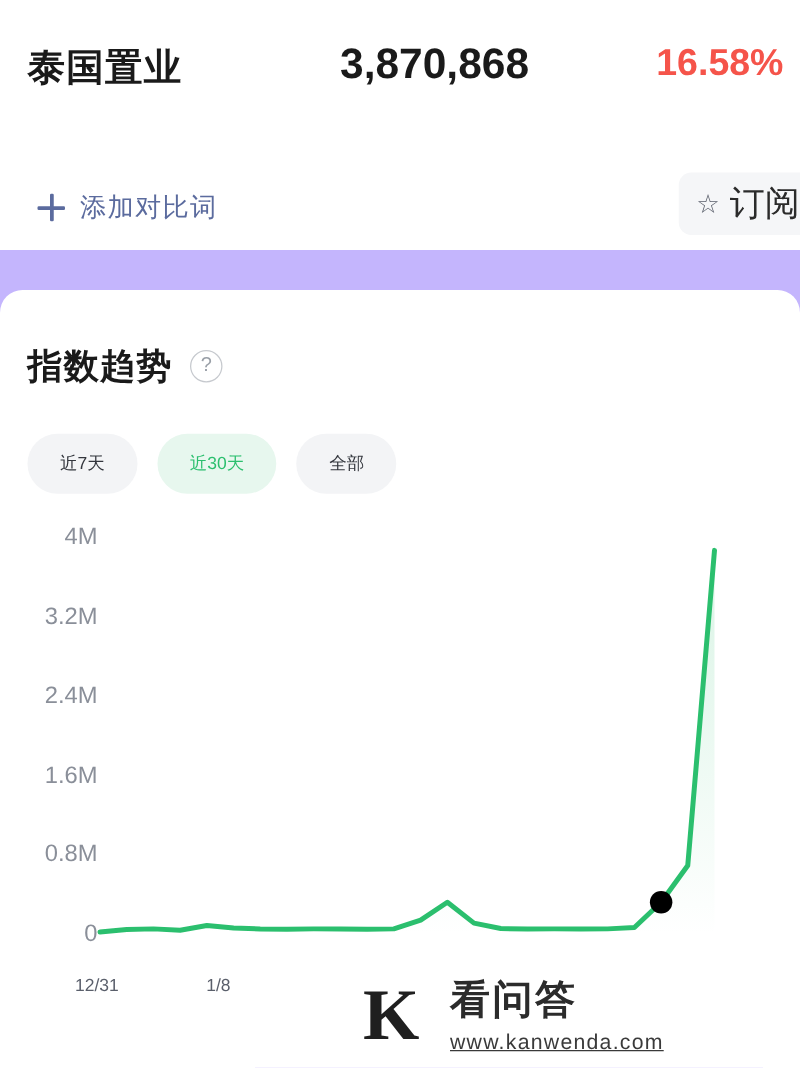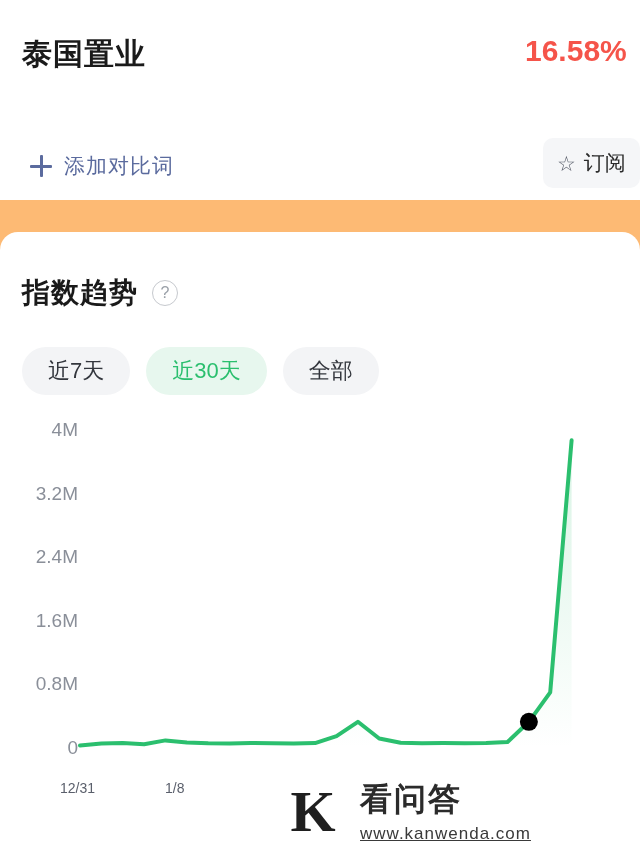--- a/index.html
+++ b/index.html
@@ -2,21 +2,21 @@
 <html><head>
 <meta charset="utf-8">
 <style>
   * { box-sizing: border-box; margin: 0; padding: 0; }
   html, body {
     width: 640px; height: 854px;
     background: #ffffff;
     font-family: "Liberation Sans", sans-serif;
     overflow: hidden;
   }
-  .page { position: relative; width: 640px; height: 854px; background: #fdba74; }
+  .page { position: relative; width: 640px; height: 854px; background: #c4b5fd; }
 
   
   .header {
     position: absolute; left: 0; top: 0; width: 640px; height: 108px;
     background: #ffffff;
   }
   .kw-title {
     position: absolute; left: 22px; top: 34px;
     font-size: 30px; font-weight: bold; color: #1a1a1a; letter-spacing: 1px;
   }
@@ -51,21 +51,21 @@
 
   .subscribe-btn {
     position: absolute; left: 543px; top: 30px;
     height: 50px; min-width: 97px;
     background: #f5f6f8; border-radius: 10px;
     display: flex; align-items: center; gap: 8px;
     padding: 0 14px;
     white-space: nowrap;
   }
   .star-icon { font-size: 21px; color: #5a5f6b; line-height: 1; }
-  .subscribe-label { font-size: 21px; color: #2b2b2b; font-family: Liberation Serif, serif; }
+  .subscribe-label { font-size: 28px; color: #2b2b2b; font-family: Liberation Serif, serif; }
 
   
   .card {
     position: absolute; left: 0; top: 232px; width: 640px; height: 622px;
     background: #ffffff; border-radius: 18px 18px 0 0;
   }
   .card-title-row {
     position: absolute; left: 22px; top: 42px;
     display: flex; align-items: center; gap: 14px;
   }
@@ -75,21 +75,21 @@
     border: 1.6px solid #c6c9ce; color: #9aa0a8;
     font-size: 16px; display: flex; align-items: center; justify-content: center;
     line-height: 1;
   }
 
   
   .tabs { position: absolute; left: 22px; top: 115px; display: flex; gap: 16px; }
   .tab {
     height: 48px; border-radius: 24px; padding: 0 26px;
     display: flex; align-items: center; justify-content: center;
-    font-size: 22px; color: #33363d; background: #f3f4f6;
+    font-size: 14px; color: #33363d; background: #f3f4f6;
   }
   .tab.active { background: #e7f7ee; color: #2bbf6e; }
 
   
   .chart-area {
     position: absolute; left: 0; top: 186px; width: 640px; height: 420px;
   }
   .y-label {
     position: absolute; right: 0; transform: translateY(-50%);
     font-size: 19px; color: #8a8f99; text-align: right;
@@ -118,20 +118,21 @@
   .wm-title { font-size: 32px; font-weight: bold; color: #2b2b2b; letter-spacing: 2px; }
   .wm-url { font-size: 17px; color: #3a3a3a; letter-spacing: 1px; margin-top: 2px; text-decoration: underline; }
 </style>
 </head>
 <body>
 
 <div class="page">
 
   <div class="header">
     <div class="kw-title">泰国置业</div>
+    <div class="kw-value">3,870,868</div>
     <div class="kw-change">16.58%</div>
   </div>
 
   <div class="subbar">
     <div class="add-compare">
       <span class="plus-icon"></span>
       <span class="add-compare-label">添加对比词</span>
     </div>
     <div class="subscribe-btn">
       <span class="star-icon">☆</span>

